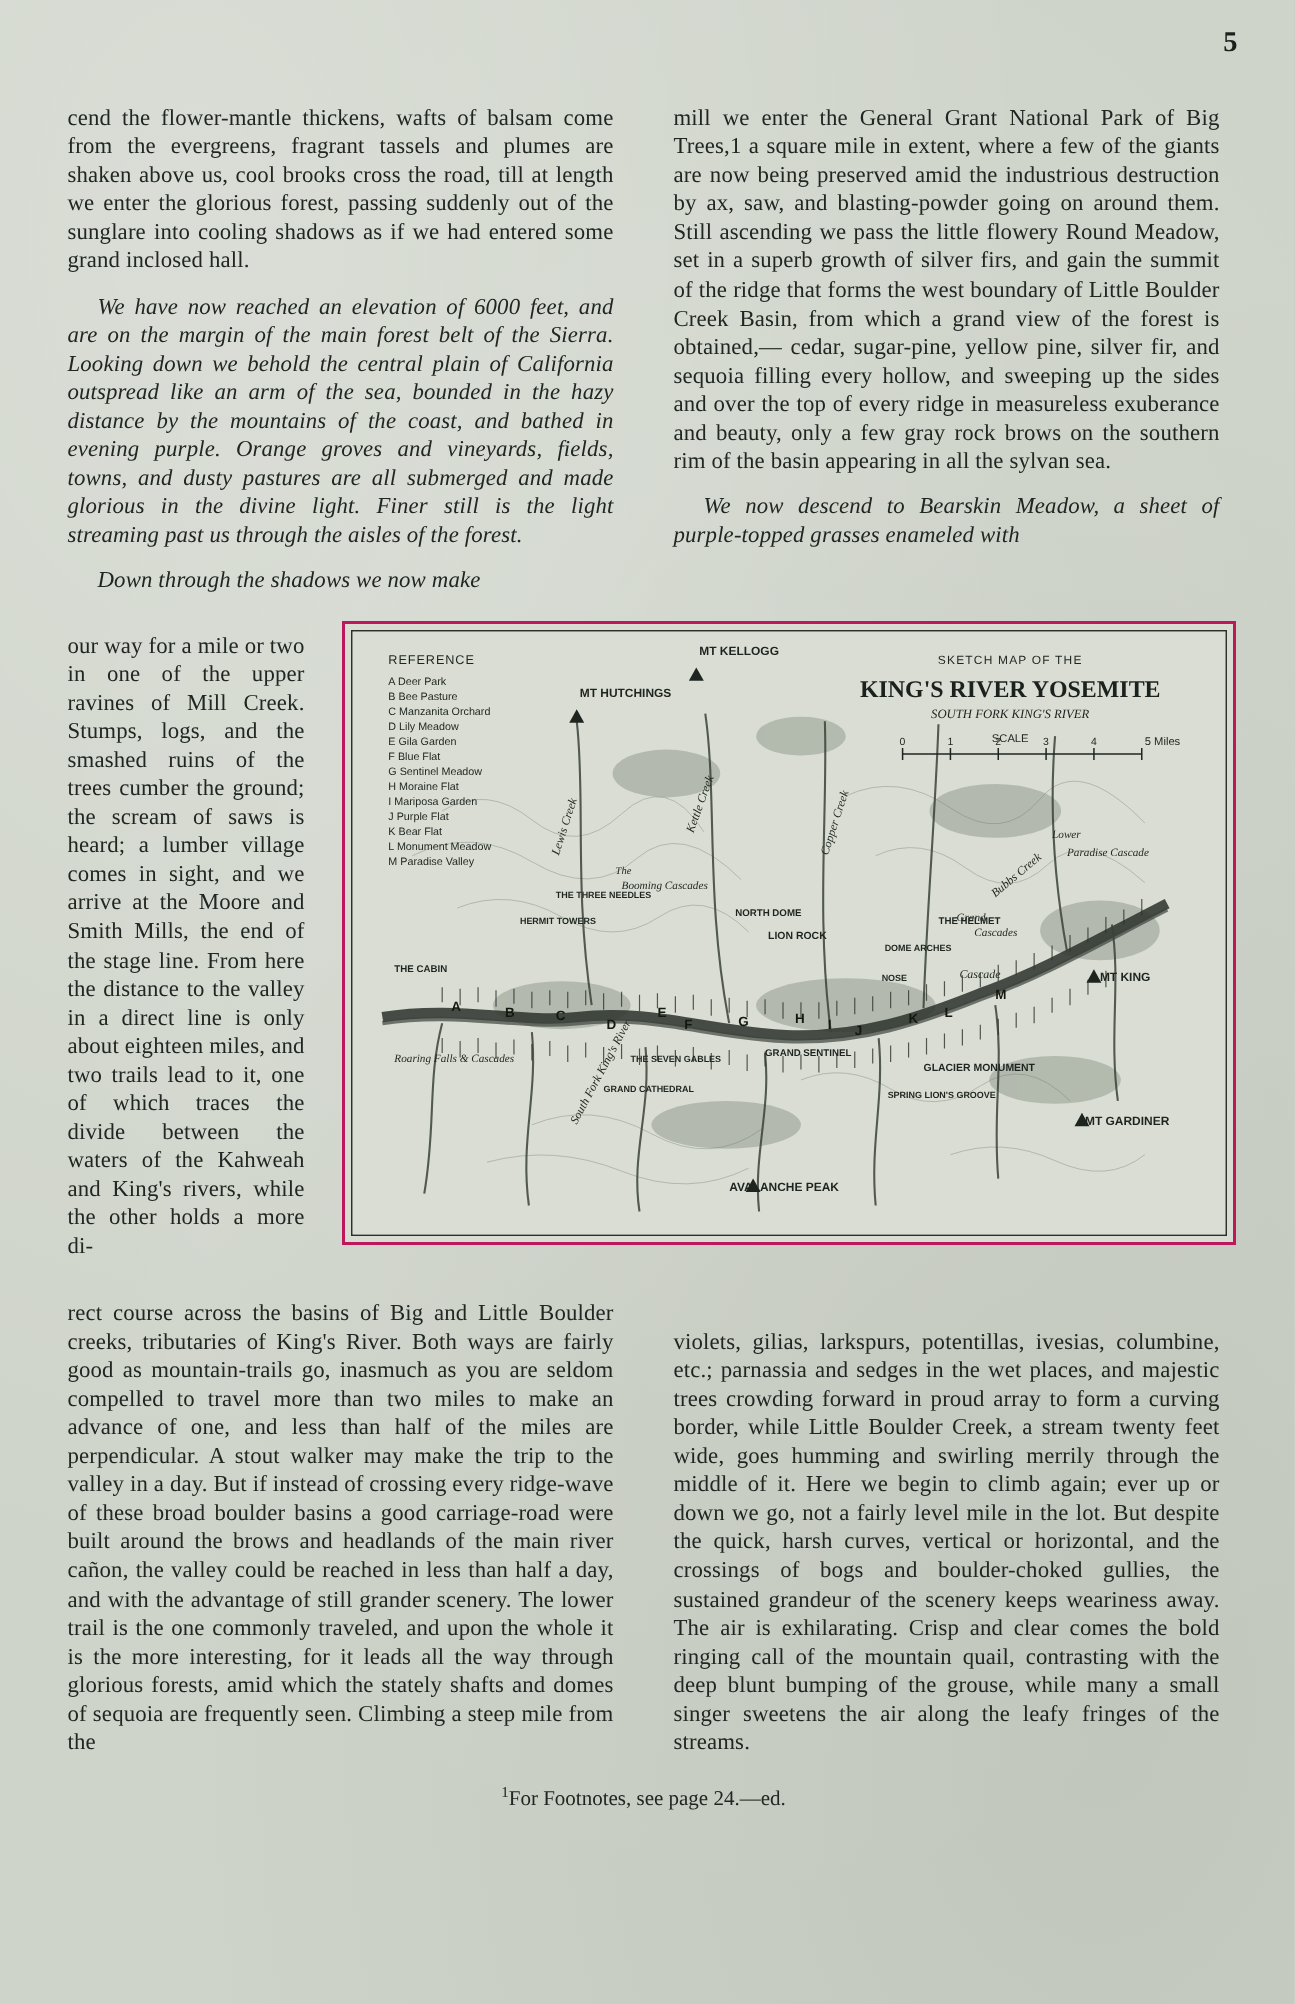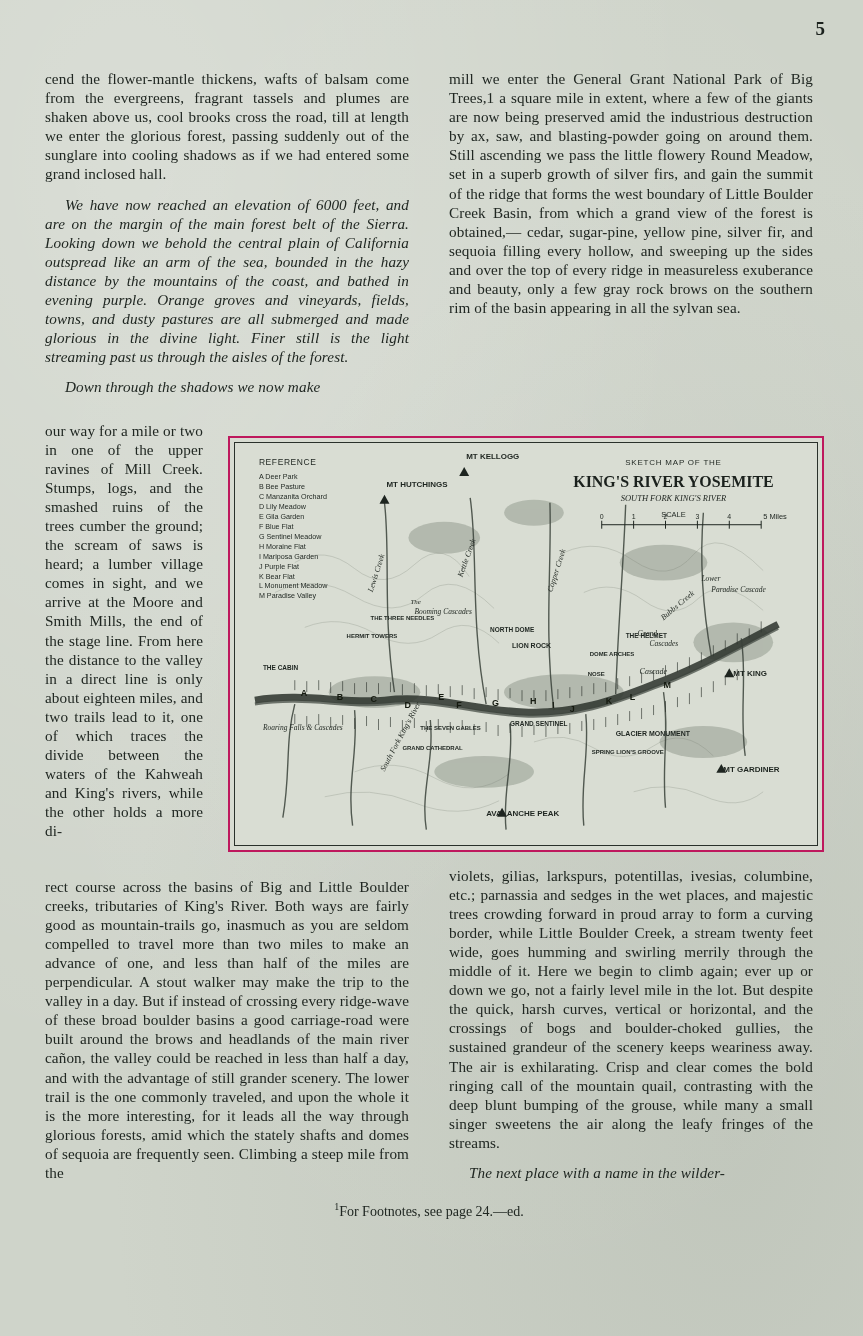--- a/index.html
+++ b/index.html
@@ -58,21 +58,20 @@
     display: flex;
     gap: 18px;
   }
   .top-col { width: 386px; }
 
   
   .mid-section {
     display: flex;
     gap: 14px;
     margin-top: 2px;
-    align-items: flex-end;
   }
   .mid-left {
     width: 180px;
   }
   .mid-left p {
     font-size: 15.2px;
     line-height: 19.1px;
     text-align: justify;
   }
   .map-box {
@@ -123,20 +122,21 @@
   <div class="content">
 
     <div class="top-section">
       <div class="top-col">
         <p>cend the flower-mantle thickens, wafts of balsam come from the evergreens, fragrant tassels and plumes are shaken above us, cool brooks cross the road, till at length we enter the glorious forest, passing suddenly out of the sunglare into cooling shadows as if we had entered some grand inclosed hall.</p>
         <p class="indent">We have now reached an elevation of 6000 feet, and are on the margin of the main forest belt of the Sierra. Looking down we behold the central plain of California outspread like an arm of the sea, bounded in the hazy distance by the mountains of the coast, and bathed in evening purple. Orange groves and vineyards, fields, towns, and dusty pastures are all submerged and made glorious in the divine light. Finer still is the light streaming past us through the aisles of the forest.</p>
         <p class="indent">Down through the shadows we now make</p>
       </div>
       <div class="top-col">
         <p>mill we enter the General Grant National Park of Big Trees,1 a square mile in extent, where a few of the giants are now being preserved amid the industrious destruction by ax, saw, and blasting-powder going on around them. Still ascending we pass the little flowery Round Meadow, set in a superb growth of silver firs, and gain the summit of the ridge that forms the west boundary of Little Boulder Creek Basin, from which a grand view of the forest is obtained,— cedar, sugar-pine, yellow pine, silver fir, and sequoia filling every hollow, and sweeping up the sides and over the top of every ridge in measureless exuberance and beauty, only a few gray rock brows on the southern rim of the basin appearing in all the sylvan sea.</p>
+        <p class="indent">We now descend to Bearskin Meadow, a sheet of purple-topped grasses enameled with</p>
       </div>
     </div>
 
     <div class="mid-section">
       <div class="mid-left">
         <p>our way for a mile or two in one of the upper ravines of Mill Creek. Stumps, logs, and the smashed ruins of the trees cumber the ground; the scream of saws is heard; a lumber village comes in sight, and we arrive at the Moore and Smith Mills, the end of the stage line. From here the distance to the valley in a direct line is only about eighteen miles, and two trails lead to it, one of which traces the divide between the waters of the Kahweah and King's rivers, while the other holds a more di-</p>
       </div>
 
       <div class="map-box">
         <div class="map-inner">
@@ -310,21 +310,20 @@
         </div>
       </div>
     </div>
 
     <div class="bot-section">
       <div class="bot-col">
         <p>rect course across the basins of Big and Little Boulder creeks, tributaries of King's River. Both ways are fairly good as mountain-trails go, inasmuch as you are seldom compelled to travel more than two miles to make an advance of one, and less than half of the miles are perpendicular. A stout walker may make the trip to the valley in a day. But if instead of crossing every ridge-wave of these broad boulder basins a good carriage-road were built around the brows and headlands of the main river cañon, the valley could be reached in less than half a day, and with the advantage of still grander scenery. The lower trail is the one commonly traveled, and upon the whole it is the more interesting, for it leads all the way through glorious forests, amid which the stately shafts and domes of sequoia are frequently seen. Climbing a steep mile from the</p>
       </div>
       <div class="bot-col">
         <p>violets, gilias, larkspurs, potentillas, ivesias, columbine, etc.; parnassia and sedges in the wet places, and majestic trees crowding forward in proud array to form a curving border, while Little Boulder Creek, a stream twenty feet wide, goes humming and swirling merrily through the middle of it. Here we begin to climb again; ever up or down we go, not a fairly level mile in the lot. But despite the quick, harsh curves, vertical or horizontal, and the crossings of bogs and boulder-choked gullies, the sustained grandeur of the scenery keeps weariness away. The air is exhilarating. Crisp and clear comes the bold ringing call of the mountain quail, contrasting with the deep blunt bumping of the grouse, while many a small singer sweetens the air along the leafy fringes of the streams.</p>
-        <p class="indent">The next place with a name in the wilder-</p>
       </div>
     </div>
 
     <div class="footnote">
       <sup>1</sup><span>For Footnotes, see page 24.—ed.</span>
     </div>
 
   </div>
 </div>
 

